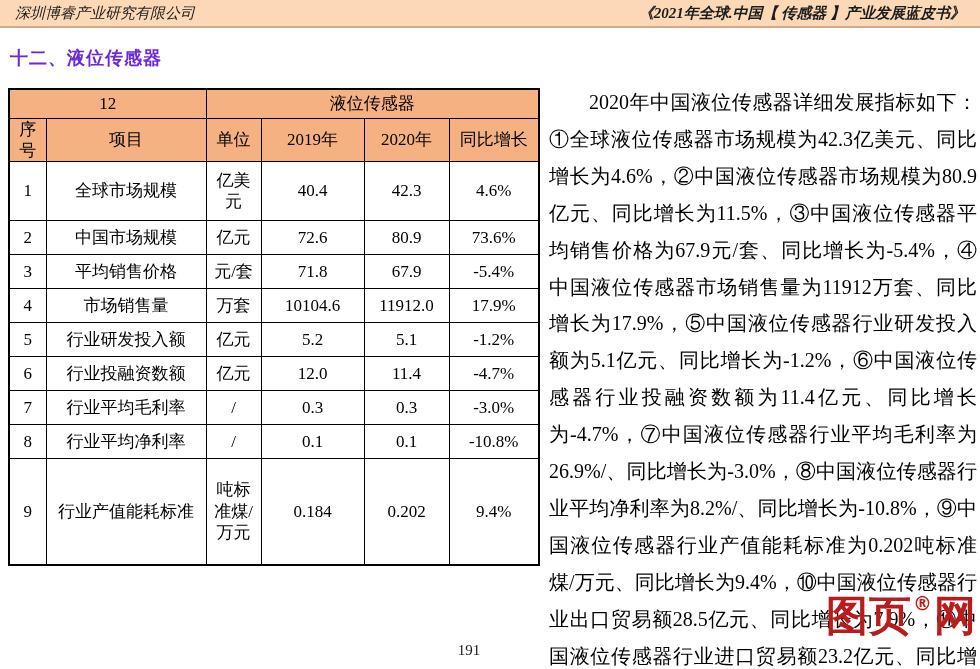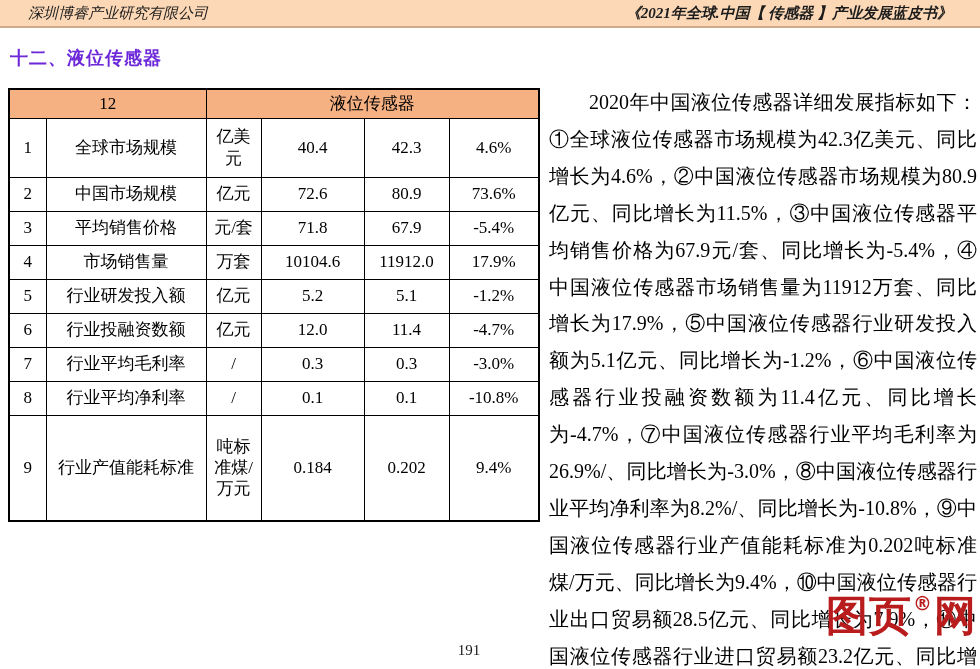--- a/index.html
+++ b/index.html
@@ -7,21 +7,21 @@
   body {
     position:relative; width:980px; height:669px; overflow:hidden;
     font-family:"Liberation Serif","DejaVu Serif",serif; color:#000;
   }
 
   
   .band {
     position:absolute; top:0; left:0; width:980px; height:28px;
     background:#fcd8b7; border-bottom:2px solid #cfa98a;
     display:flex; justify-content:space-between; align-items:center;
-    padding:0 28px;
+    padding:0 15px;
     font-style:italic; font-size:15px; color:#1c1c1c;
   }
   .band .book { font-weight:bold;text-align:center; }
 
   
   .section-title {
     position:absolute; top:46px; left:10px;
     font-family:"Liberation Sans","DejaVu Sans",sans-serif;
     font-weight:bold; font-size:18px; letter-spacing:1px; color:#6d28d9;
   }
@@ -85,20 +85,28 @@
       <col style="width:160px">
       <col style="width:55px">
     <col style="width:103px">
       <col style="width:85px">
       <col style="width:90px">
   </colgroup>
   <thead>
     <tr class="hr1">
       <th colspan="2">12</th>
       <th colspan="4">液位传感器</th>
+    </tr>
+    <tr class="hr2">
+      <th>序号</th>
+      <th>项目</th>
+      <th>单位</th>
+      <th>2019年</th>
+      <th>2020年</th>
+      <th>同比增长</th>
     </tr>
   </thead>
   <tbody>
     <tr class="r-tall">
       <td>1</td>
       <td>全球市场规模</td>
       <td class="unit">亿美元</td>
       <td>40.4</td>
       <td>42.3</td>
       <td>4.6%</td>

